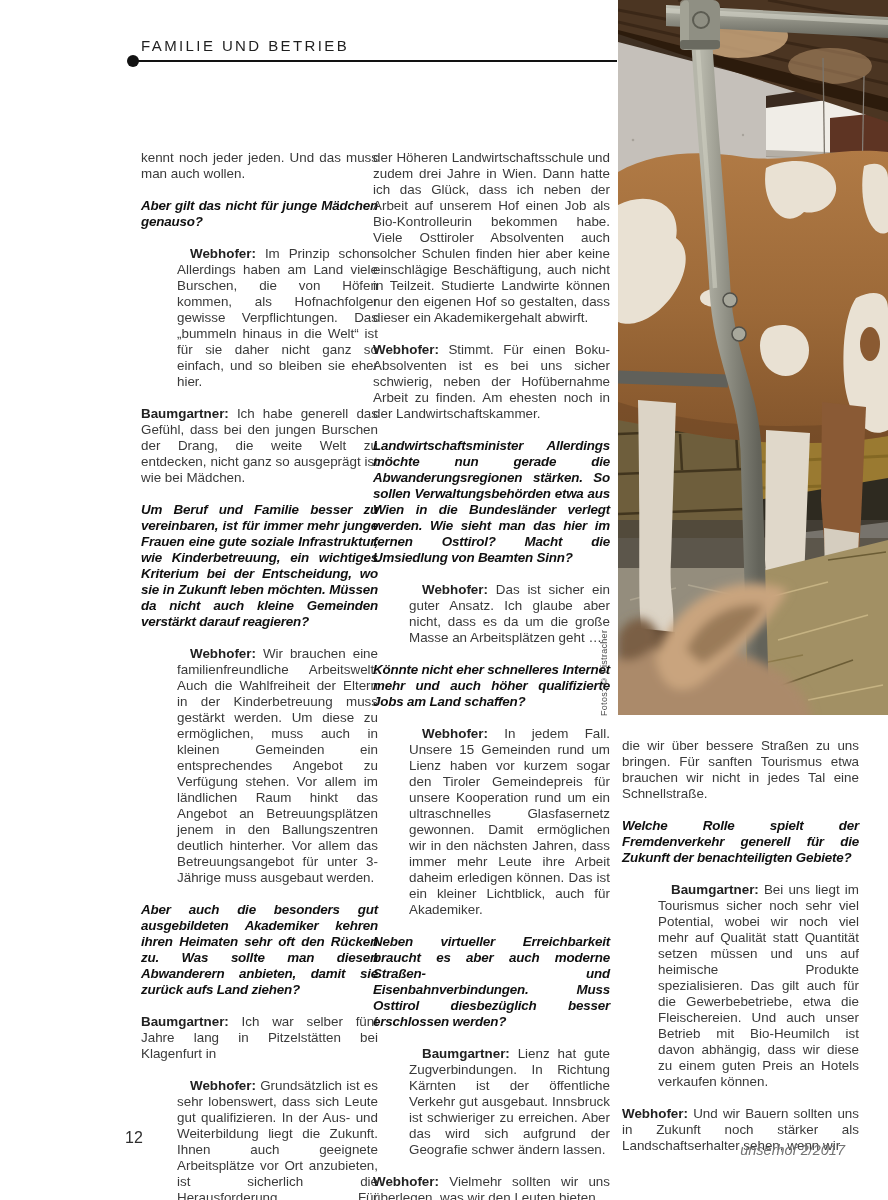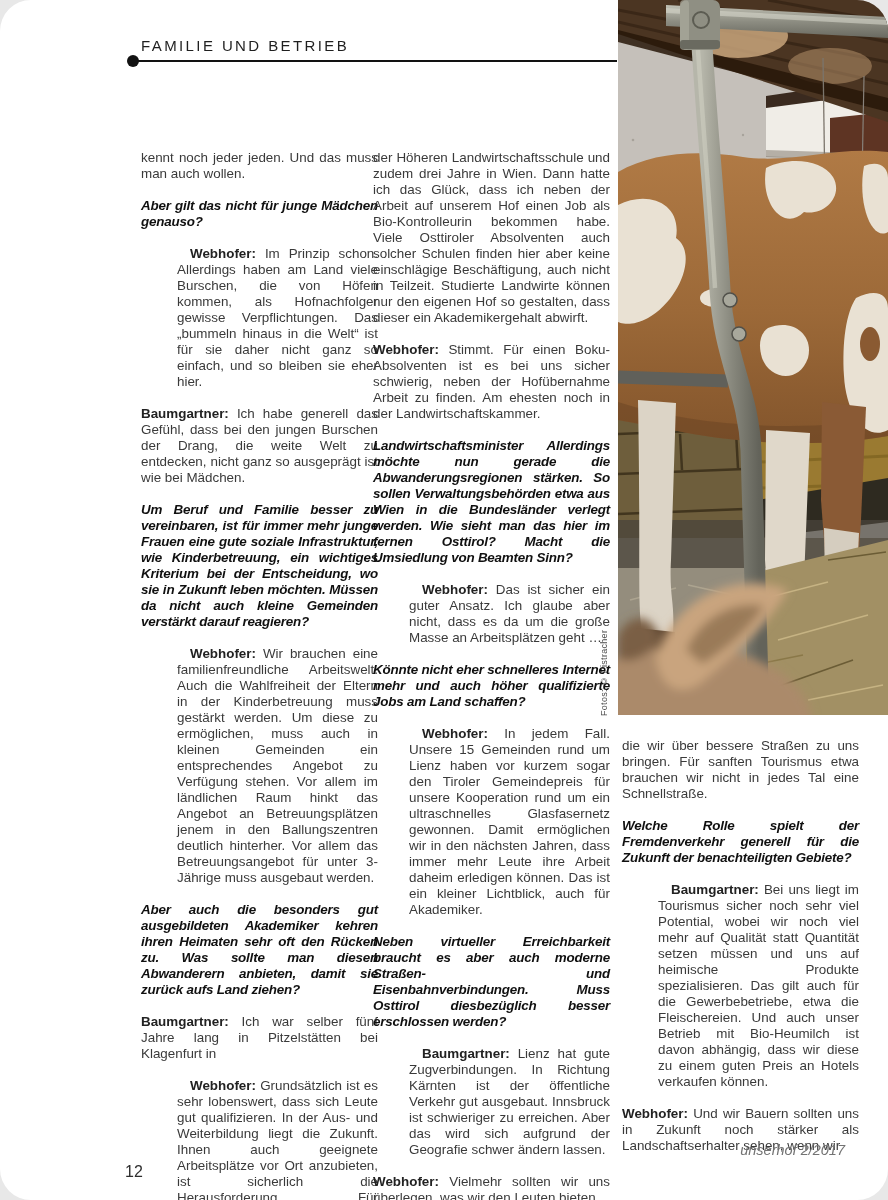--- a/index.html
+++ b/index.html
@@ -1,17 +1,17 @@
 <!DOCTYPE html>
 <html lang="de"><head>
 <meta charset="utf-8">
 <style>
   html,body{margin:0;padding:0;background:#e8e8e8;}
   .page{position:relative;width:888px;height:1200px;background:#ffffff;overflow:hidden;
-        font-family:"Liberation Sans", sans-serif;border-radius:31px;}
+        font-family:"Liberation Sans", sans-serif;}
   
   .kicker{position:absolute;left:141px;top:37px;font-size:15px;letter-spacing:2.4px;
           color:#1f1f1f;font-weight:500;}
   .rule{position:absolute;left:133px;top:60px;width:484px;height:2px;background:#121212;}
   .rule .dot{position:absolute;left:-6px;top:-5px;width:12px;height:12px;border-radius:50%;background:#121212;}
   
   .photo{position:absolute;left:618px;top:0;width:270px;height:715px;margin:0;overflow:hidden;}
   .photo svg{display:block;width:100%;height:100%;}
   .credit{position:absolute;left:599px;top:636px;height:80px;width:13px;
           writing-mode:vertical-rl;transform:rotate(180deg);
@@ -20,21 +20,21 @@
   .col{position:absolute;width:237px;font-size:13.4px;line-height:16px;color:#3a3a3a;
        text-align:justify;hyphens:auto;-webkit-hyphens:auto;}
   #col1{left:141px;top:150px;}
   #col2{left:373px;top:150px;}
   #col3{left:622px;top:738px;}
   .col p{margin:0 0 16px 0;}
   .col p.question{font-weight:bold;font-style:italic;color:#101010;letter-spacing:-0.2px;}
   .col p.indent{text-indent:13px;margin-left:36px;}
   .col strong{color:#222;}
   
-  .pagenum{position:absolute;left:125px;top:1163px;font-size:16px;color:#2e2e2e;text-align:center;}
+  .pagenum{position:absolute;left:125px;top:1129px;font-size:16px;color:#2e2e2e;text-align:center;}
   .issue{position:absolute;right:43px;top:1142px;font-size:14.5px;font-style:italic;color:#737373;
          font-family:Liberation Sans, sans-serif;}
 </style>
 </head>
 <body>
 
 <div class="page">
 
   <div class="kicker">FAMILIE UND BETRIEB</div>
   <div class="rule">

